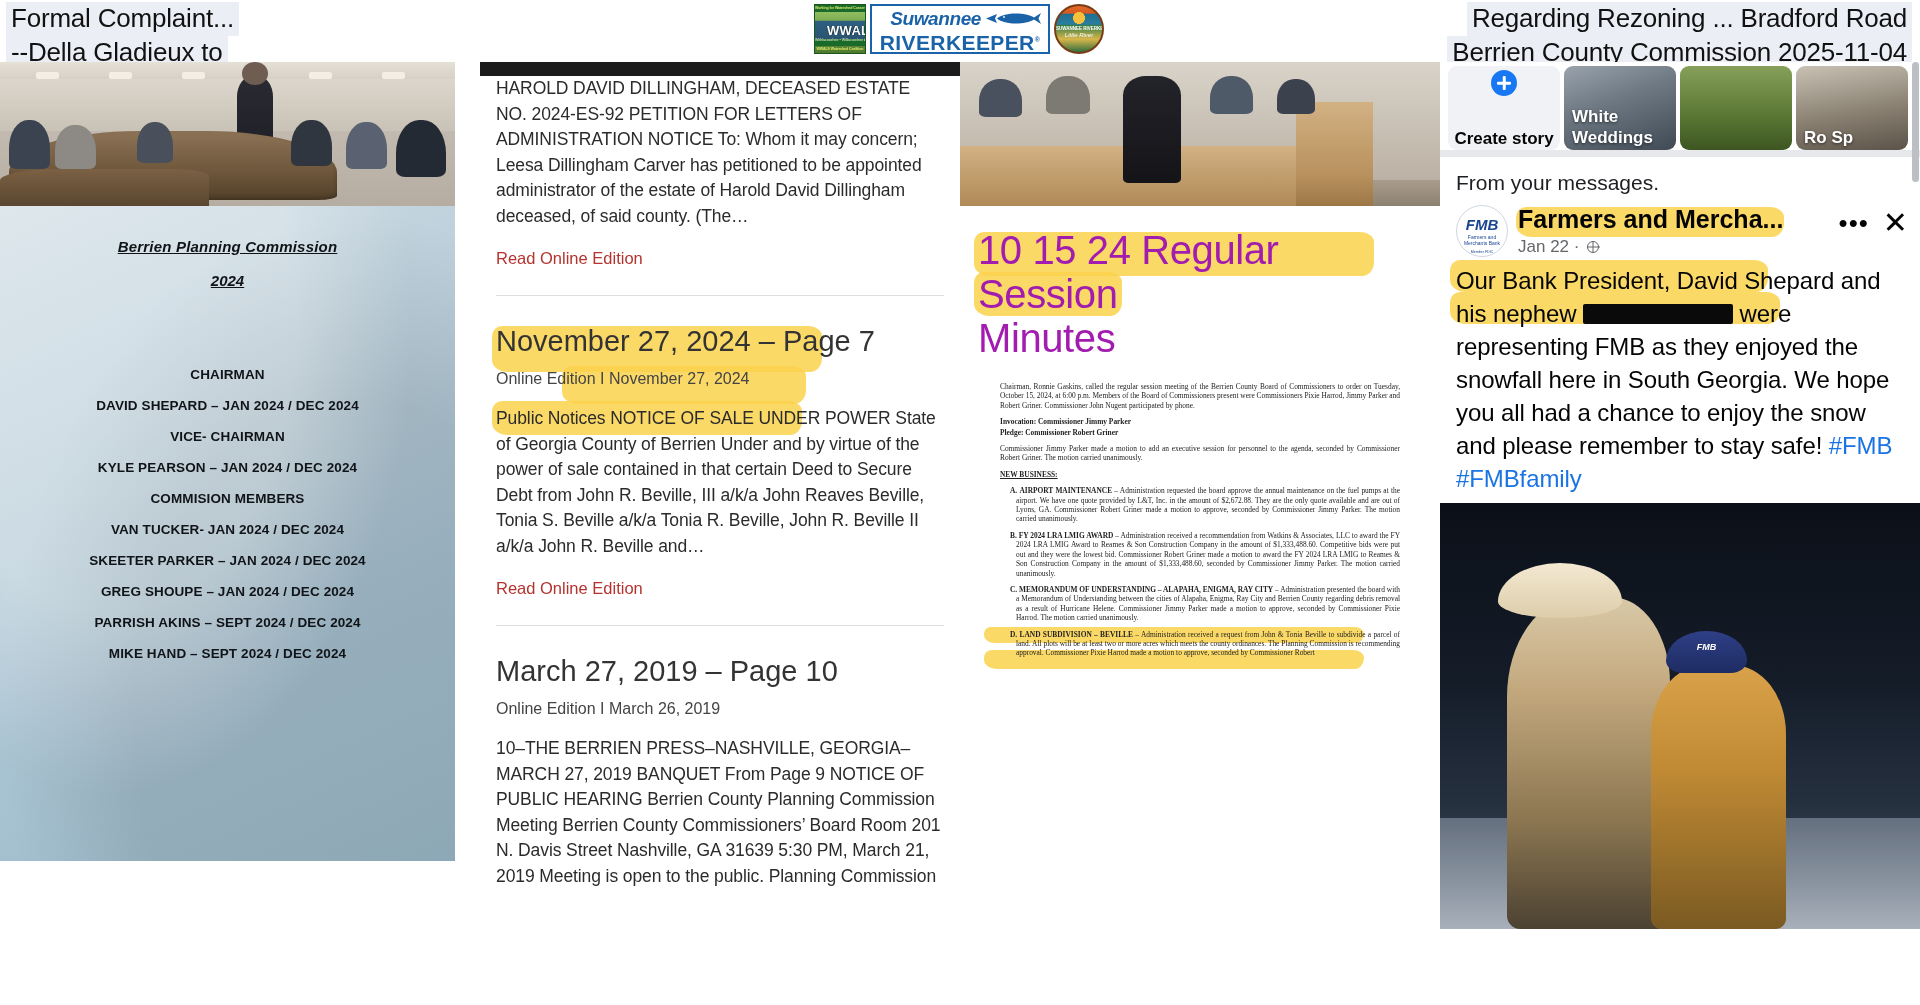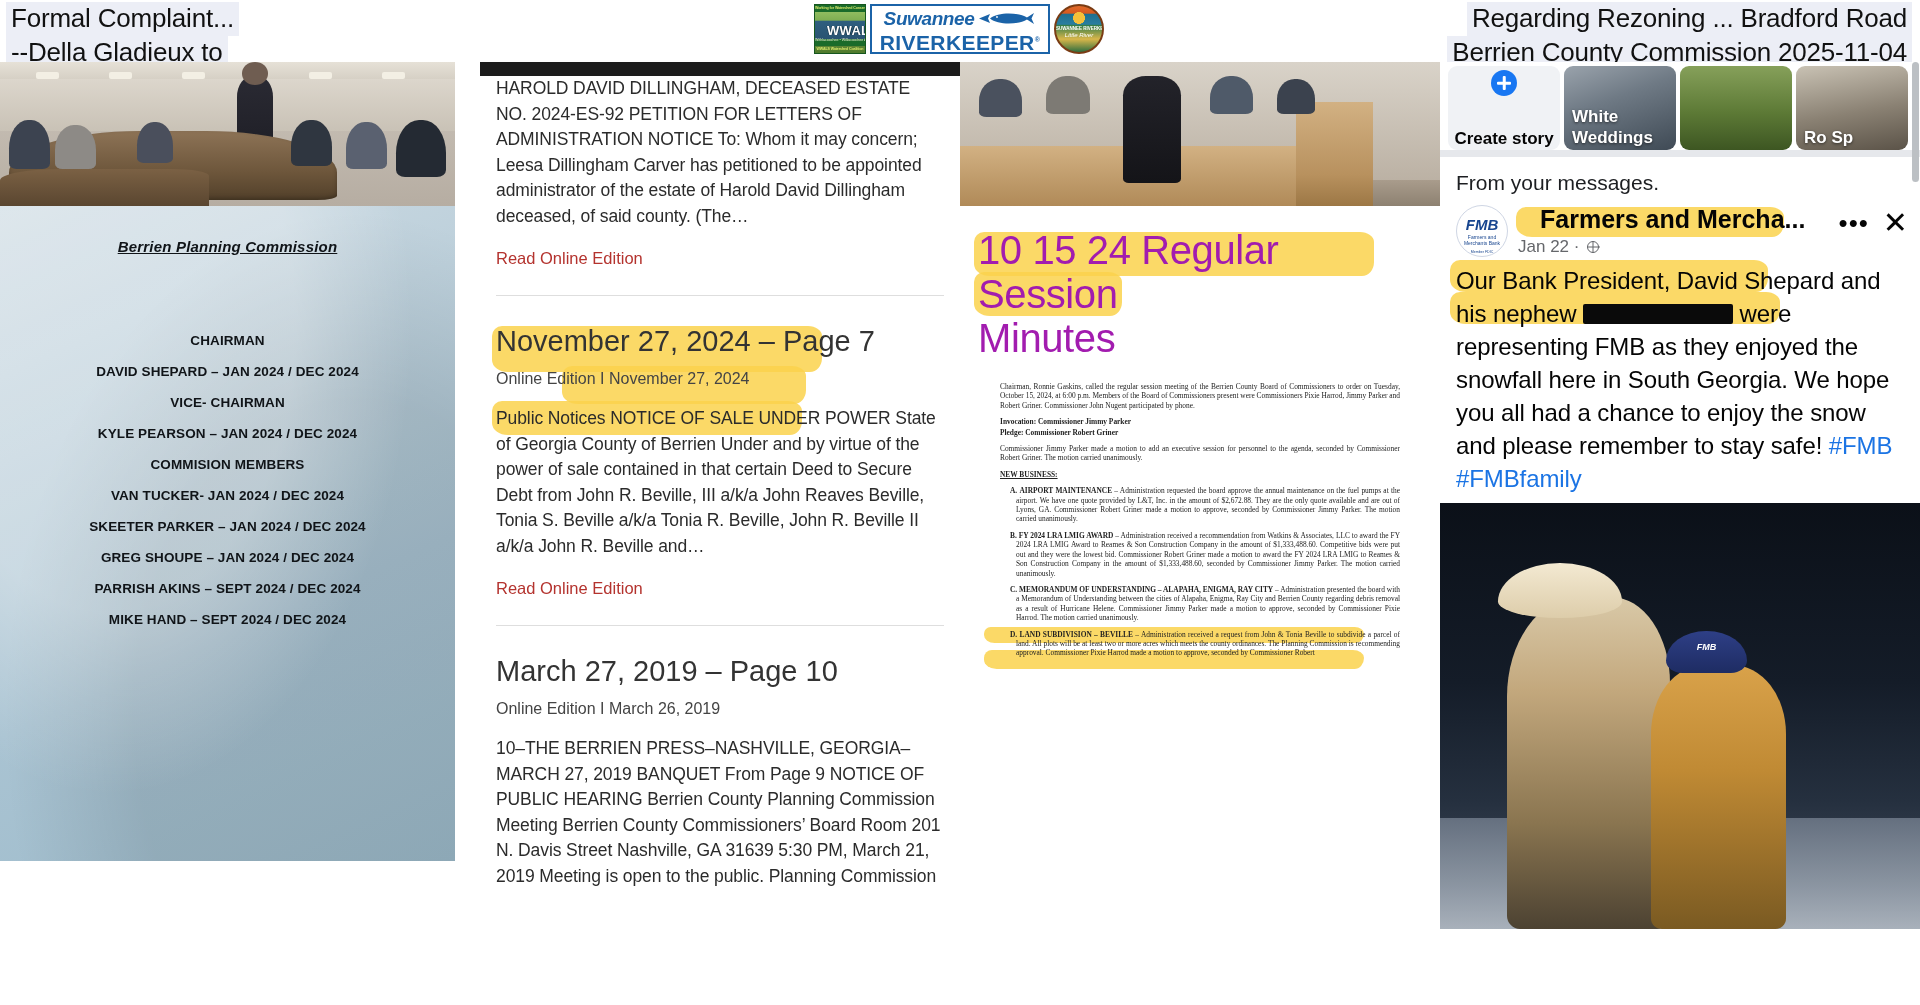--- a/index.html
+++ b/index.html
@@ -59,21 +59,21 @@
   .wwals .wwals-sub {
     position:absolute; left:0; right:0; top:68%;
     text-align:center; color:#f2f2d0; font-size:3.6px; line-height:5px;
     white-space:nowrap;
   }
   .srk {
     height:50px; width:180px; border:2px solid #1b63a8; background:#ffffff;
     position:relative; padding:2px 5px;
   }
   .srk .srk-top {
-    display:flex; align-items:center; justify-content:center; height:21px;
+    display:flex; align-items:center; justify-content:flex-end; height:21px;
   }
   .srk .srk-suw {
     color:#1b63a8; font-weight:bold; font-size:19px; font-style:italic;
     line-height:19px; letter-spacing:-0.4px;
   }
   .srk .srk-fish { width:62px; height:15px; }
   .srk .srk-riv {
     color:#1b63a8; font-weight:bold; font-size:21px; line-height:22px;
     letter-spacing:0.4px; text-align:center;
   }
@@ -254,21 +254,21 @@
     position:absolute; left:0; right:0; top:56%; text-align:center;
     color:#17458f; font-size:5px; line-height:6px;
   }
   .fmb-logo .fmb-s2 {
     position:absolute; left:0; right:0; bottom:4%; text-align:center;
     color:#17458f; font-size:3.6px; line-height:4px;
   }
   .fb-nameblock { flex:1 1 auto; min-width:0; position:relative; }
   .fb-name {
     position:relative; z-index:2; font-size:25px; line-height:29px; font-weight:bold; color:#050505;
-    white-space:nowrap; overflow:hidden;margin-left:22px;
+    white-space:nowrap; overflow:hidden;
   }
   .fb-date { font-size:17px; line-height:22px; color:#65676b; margin-top:2px; }
   .fb-globe { display:inline-block; width:12px; height:12px; border-radius:50%;
     border:1.4px solid #65676b; position:relative; vertical-align:-1px; margin-left:3px; }
   .fb-globe::before { content:''; position:absolute; left:50%; top:-1.4px; bottom:-1.4px; width:0;
     border-left:1.2px solid #65676b; transform:translateX(-50%); }
   .fb-globe::after { content:''; position:absolute; top:50%; left:-1.4px; right:-1.4px; height:0;
     border-top:1.2px solid #65676b; transform:translateY(-50%); }
   .fb-actions { flex:0 0 auto; display:flex; align-items:center; gap:14px; padding-top:6px; }
   .fb-dots { font-size:26px; line-height:20px; color:#050505; letter-spacing:1px; }
@@ -370,20 +370,21 @@
         <div class="mp-fig" style="left:2%;  top:40%; width:9%;  height:34%; background:#3c4350"></div>
         <div class="mp-fig" style="left:12%; top:44%; width:9%;  height:30%; background:#8d8a86"></div>
         <div class="mp-fig" style="left:30%; top:42%; width:8%;  height:28%; background:#4a4f5c"></div>
         <div class="mp-fig" style="left:64%; top:40%; width:9%;  height:32%; background:#2f3640"></div>
         <div class="mp-fig" style="left:76%; top:42%; width:9%;  height:32%; background:#5a6170"></div>
         <div class="mp-fig" style="left:87%; top:40%; width:11%; height:40%; background:#242a33"></div>
       </div>
 
       <div class="pc-sheet">
         <div class="pc-title">Berrien Planning Commission</div>
+        <div class="pc-year">2024</div>
         <div class="pc-list">
           <div>CHAIRMAN</div>
           <div>DAVID SHEPARD – JAN 2024 / DEC 2024</div>
           <div>VICE- CHAIRMAN</div>
           <div>KYLE PEARSON – JAN 2024 / DEC 2024</div>
           <div>COMMISION MEMBERS</div>
           <div>VAN TUCKER- JAN 2024 / DEC 2024</div>
           <div>SKEETER PARKER – JAN 2024 / DEC 2024</div>
           <div>GREG SHOUPE – JAN 2024 / DEC 2024</div>
           <div>PARRISH AKINS – SEPT 2024 / DEC 2024</div>

